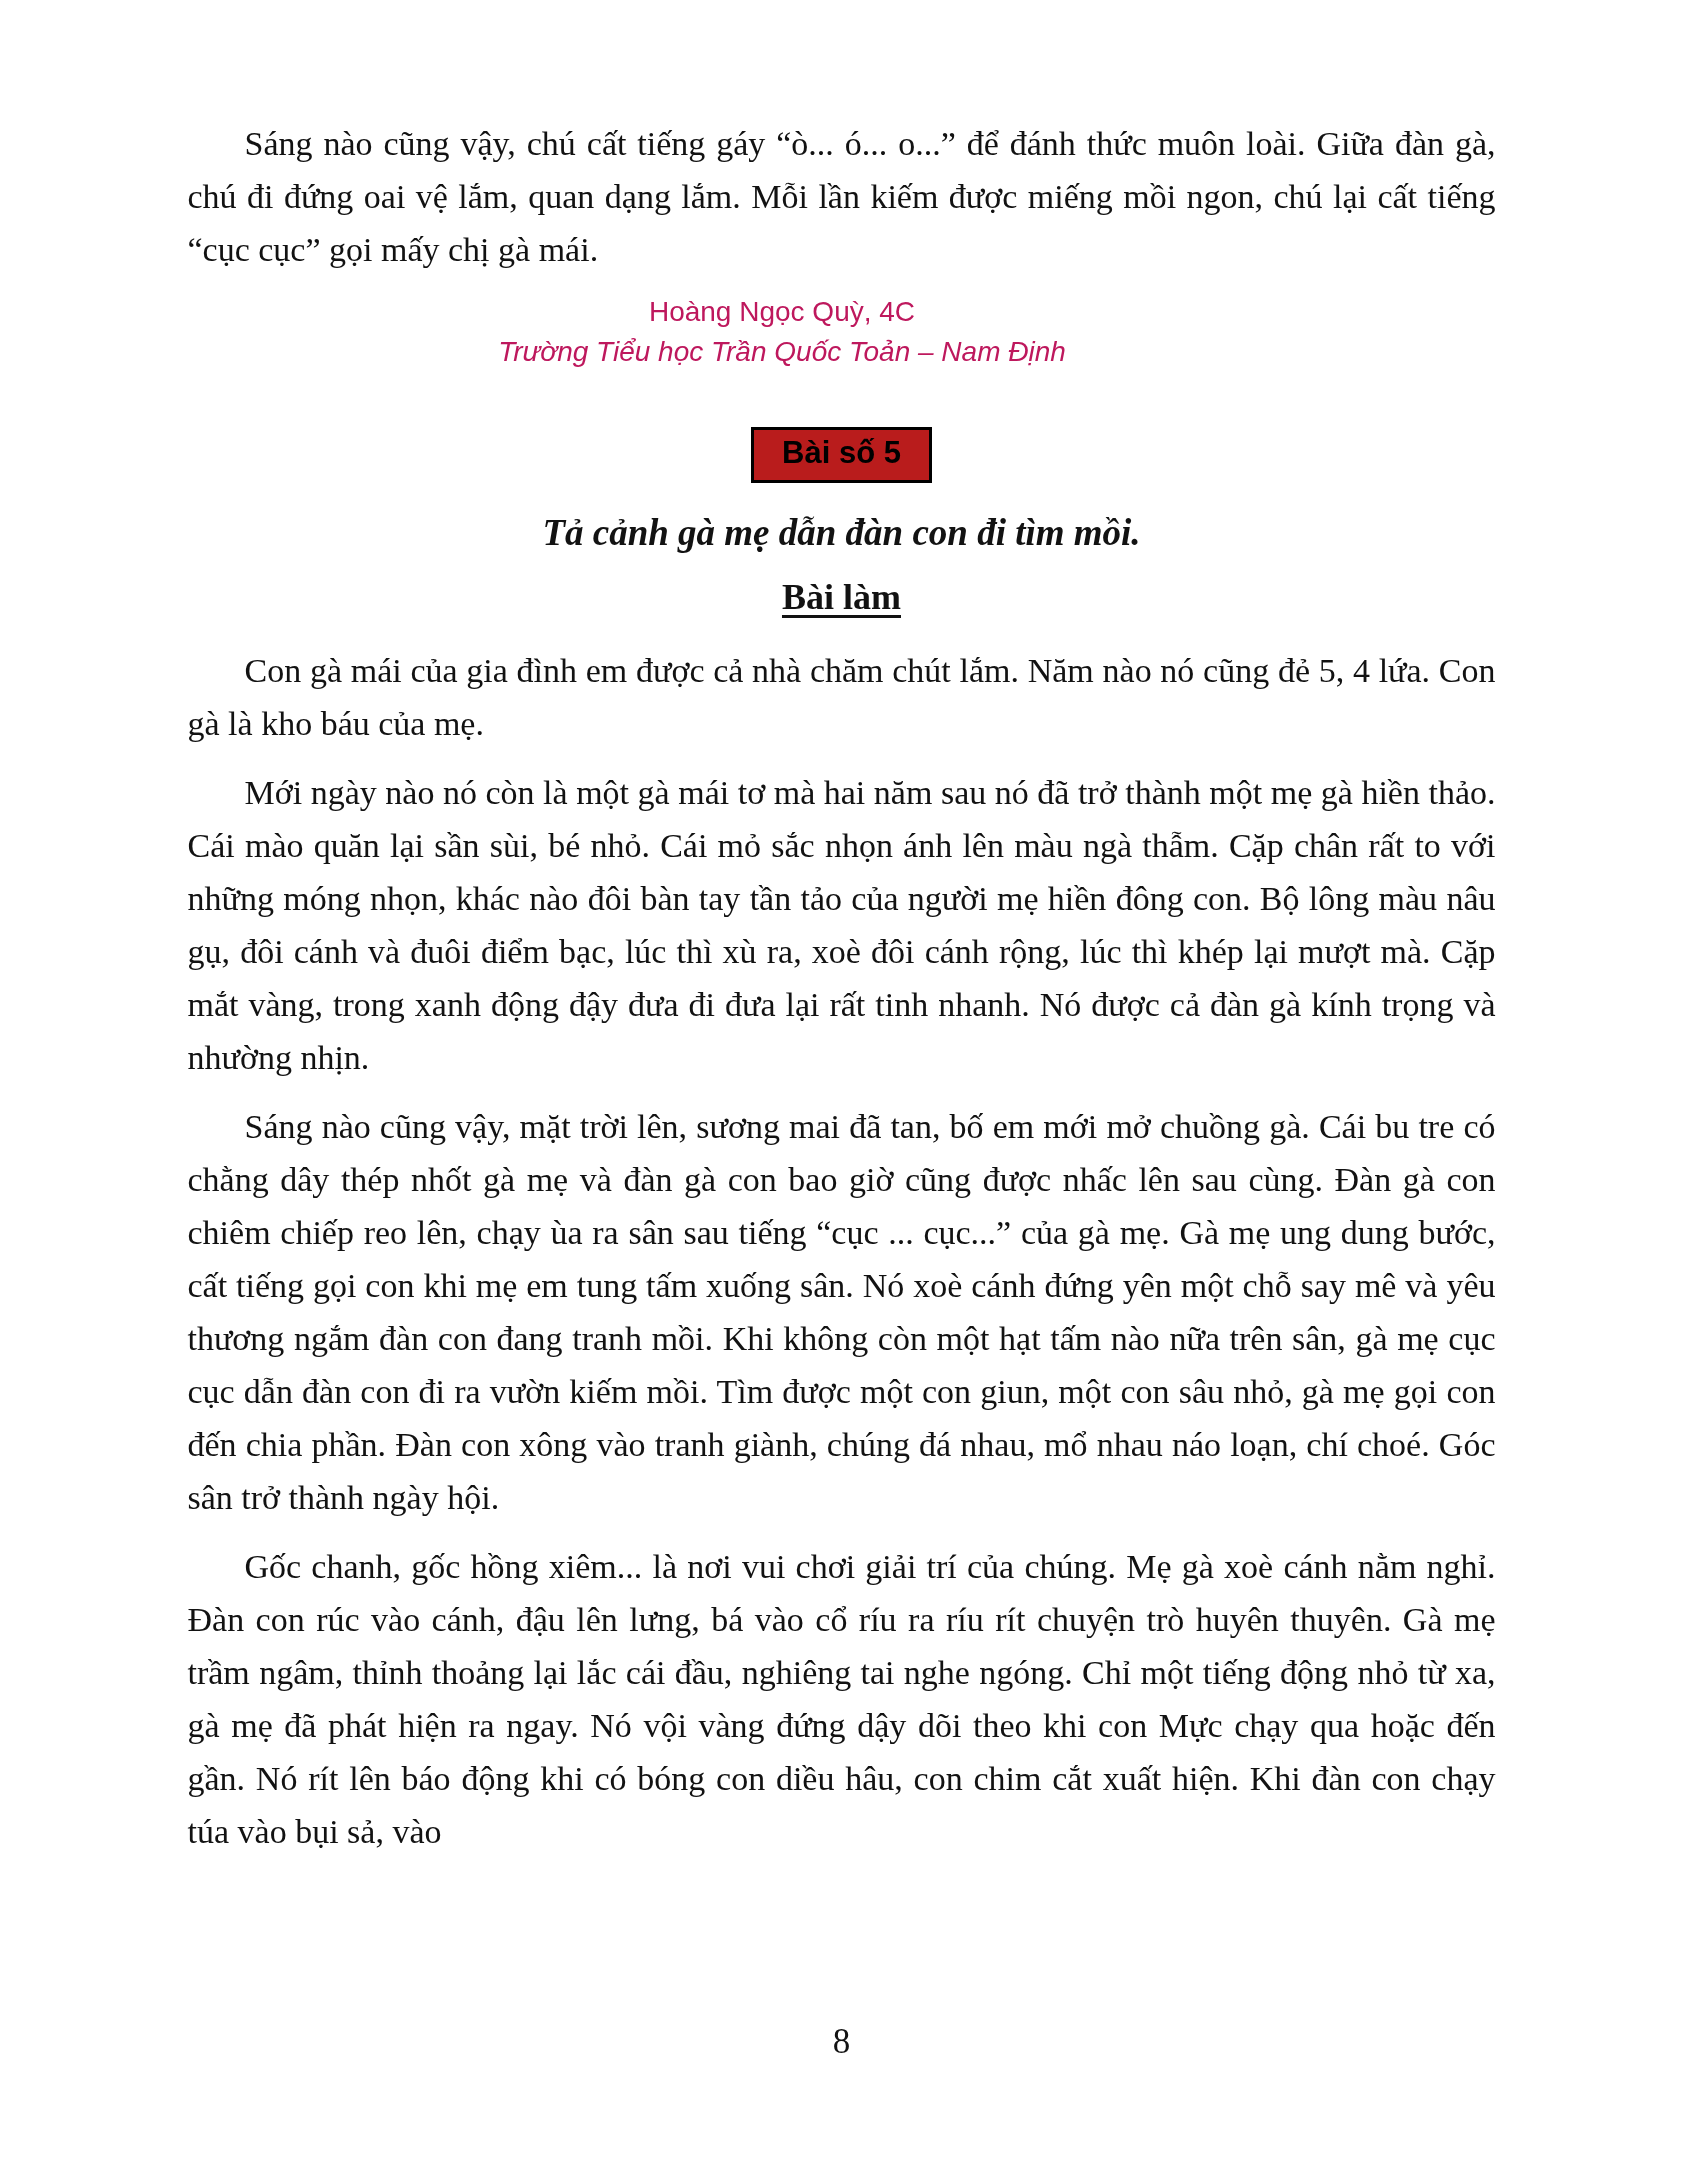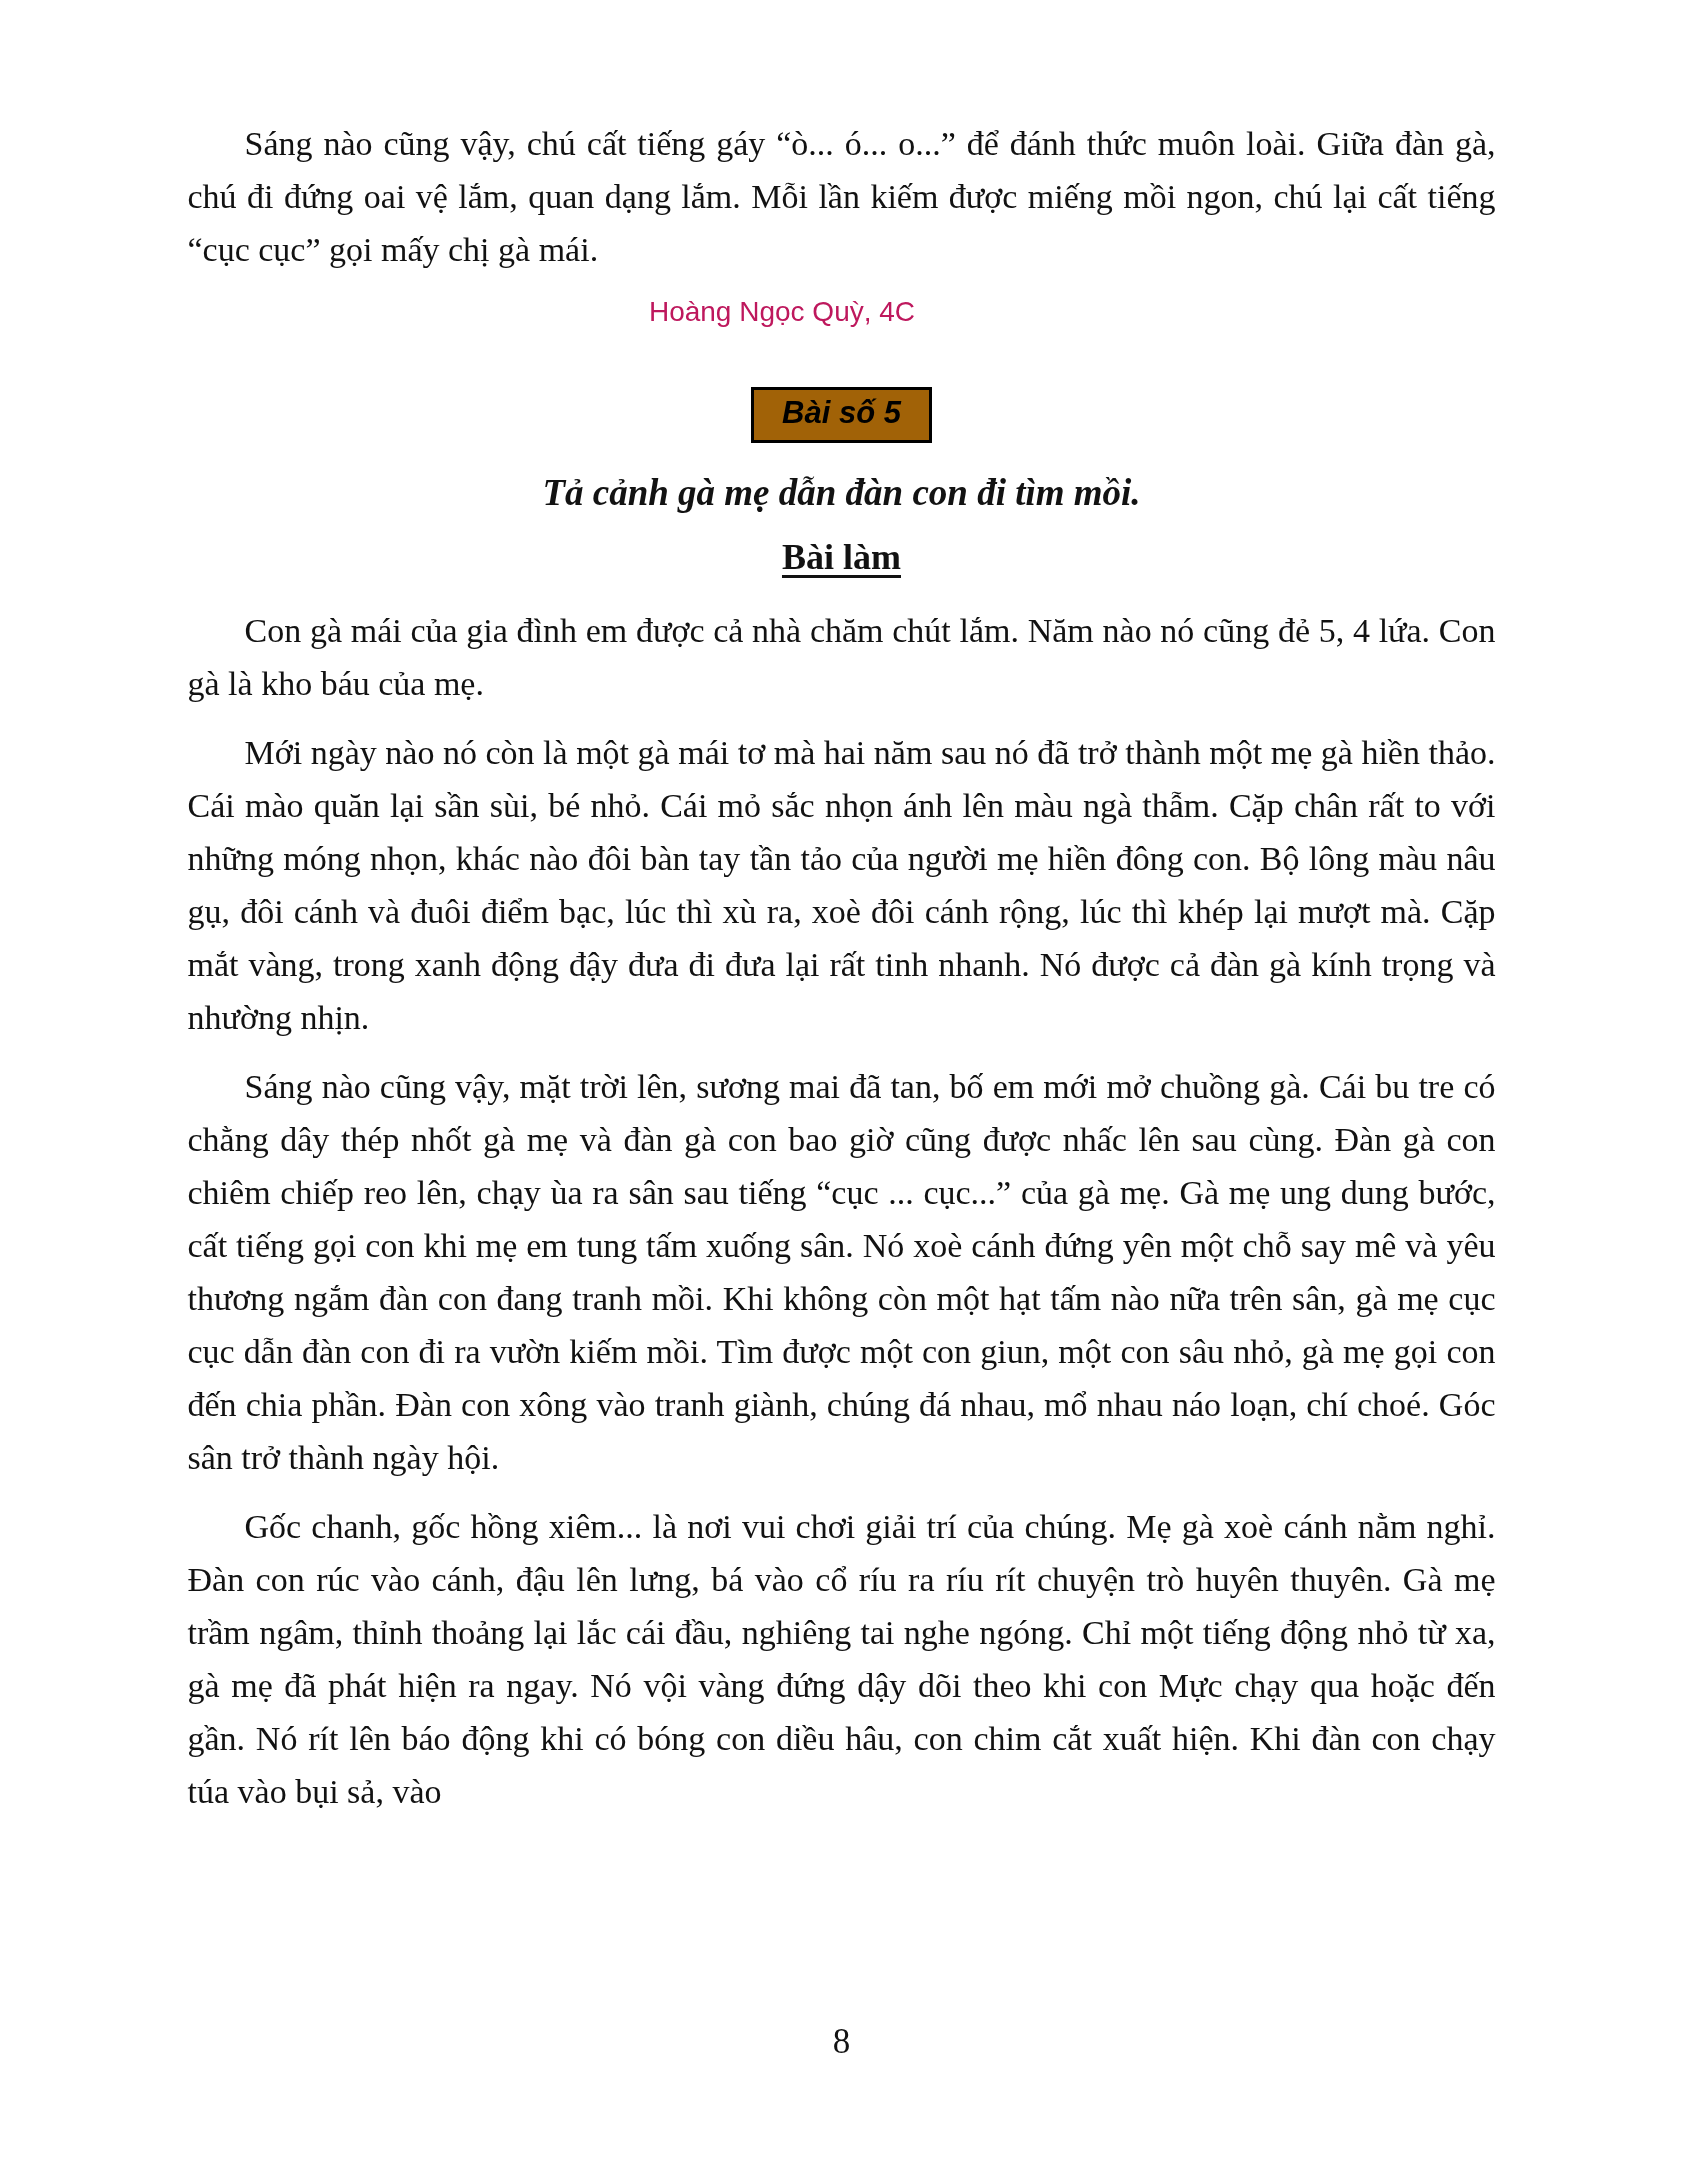--- a/index.html
+++ b/index.html
@@ -42,22 +42,21 @@
     margin: 0 0 28px 0;
   }
   .lesson-box {
     display: inline-block;
     border: 3px solid #000000;
     padding: 5px 28px 9px 28px;
     font-family: "Liberation Sans", sans-serif;
     font-weight: bold;
     font-size: 31px;
     color: #000000;
-    background: #a16207;
-    font-style: italic;
+    background: #b91c1c;
   }
   .lesson-title {
     text-align: center;
     font-family: "Liberation Serif", serif;
     font-weight: bold;
     font-style: italic;
     font-size: 37px;
     margin: 0 0 22px 0;
   }
   .essay-heading {
@@ -82,20 +81,21 @@
 </style>
 </head>
 <body>
 
 <div class="page">
 
   <p class="body-text">Sáng nào cũng vậy, chú cất tiếng gáy “ò... ó... o...” để đánh thức muôn loài. Giữa đàn gà, chú đi đứng oai vệ lắm, quan dạng lắm. Mỗi lần kiếm được miếng mồi ngon, chú lại cất tiếng “cục cục” gọi mấy chị gà mái.</p>
 
   <div class="attribution">
     <div class="author">Hoàng Ngọc Quỳ, 4C</div>
+    <div class="school">Trường Tiểu học Trần Quốc Toản – Nam Định</div>
   </div>
 
   <div class="box-row">
     <span class="lesson-box">Bài số 5</span>
   </div>
 
   <h2 class="lesson-title">Tả cảnh gà mẹ dẫn đàn con đi tìm mồi.</h2>
 
   <h3 class="essay-heading">Bài làm</h3>
 

